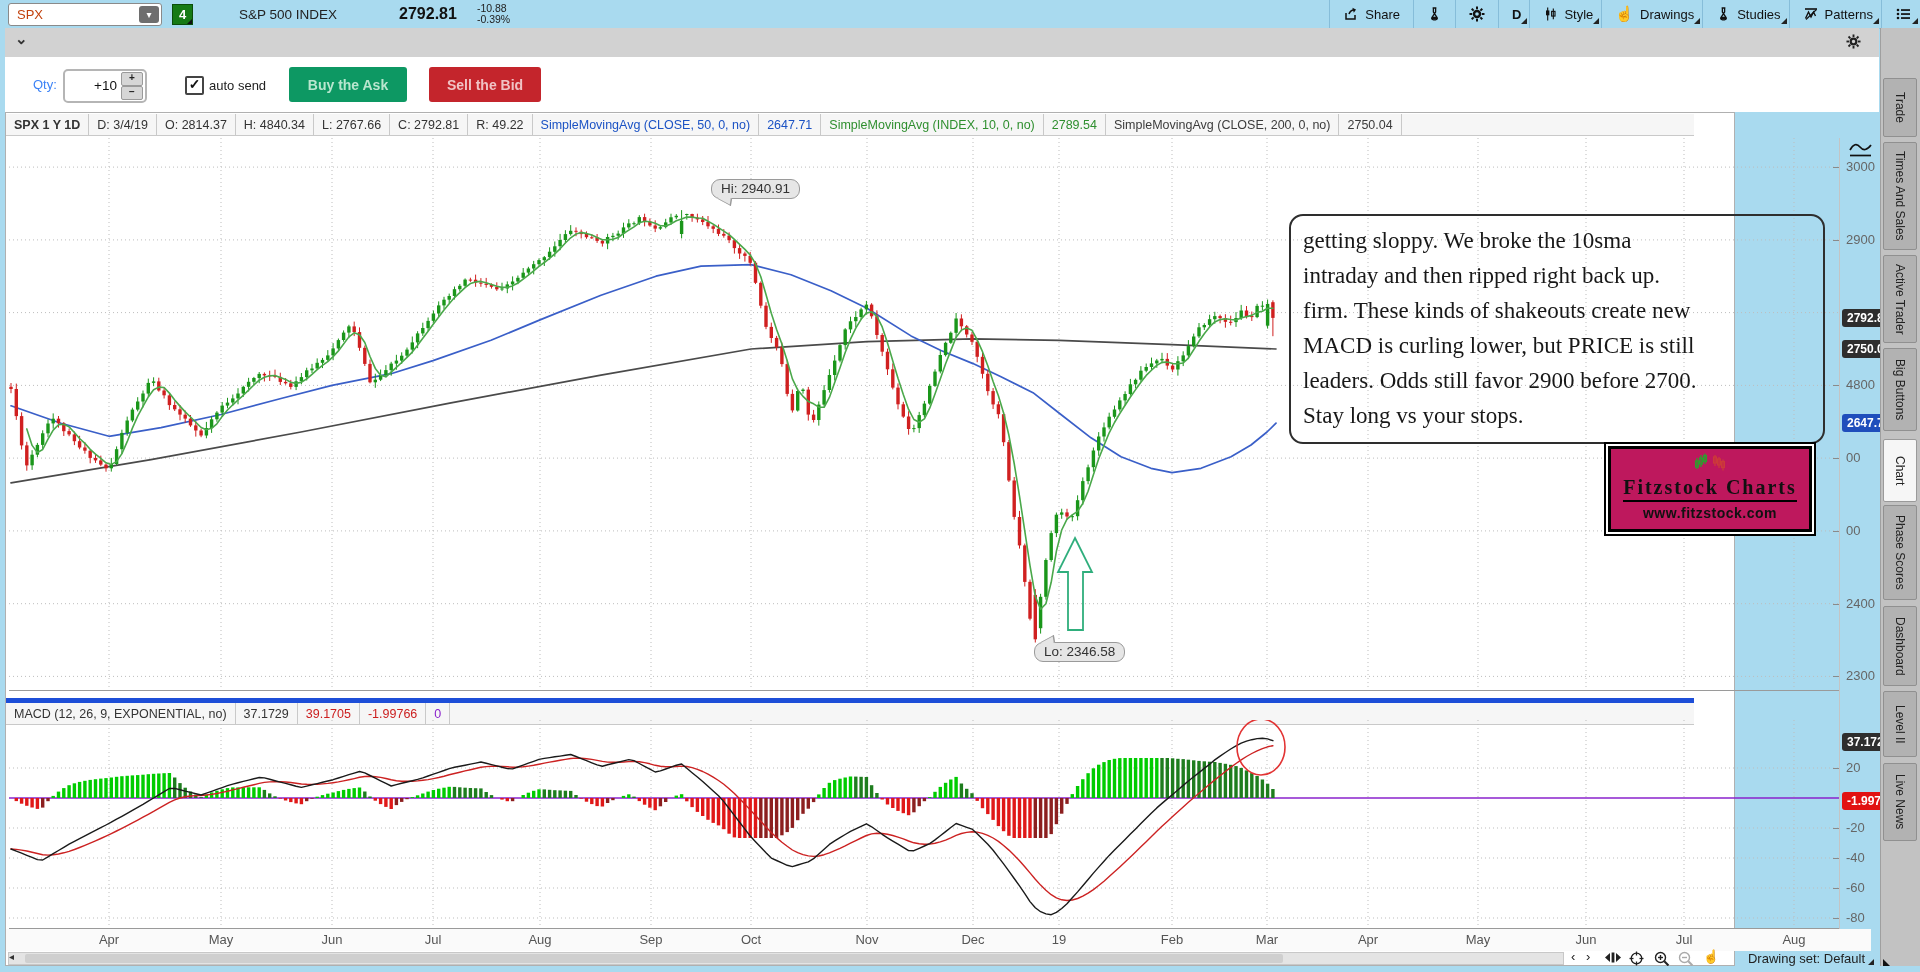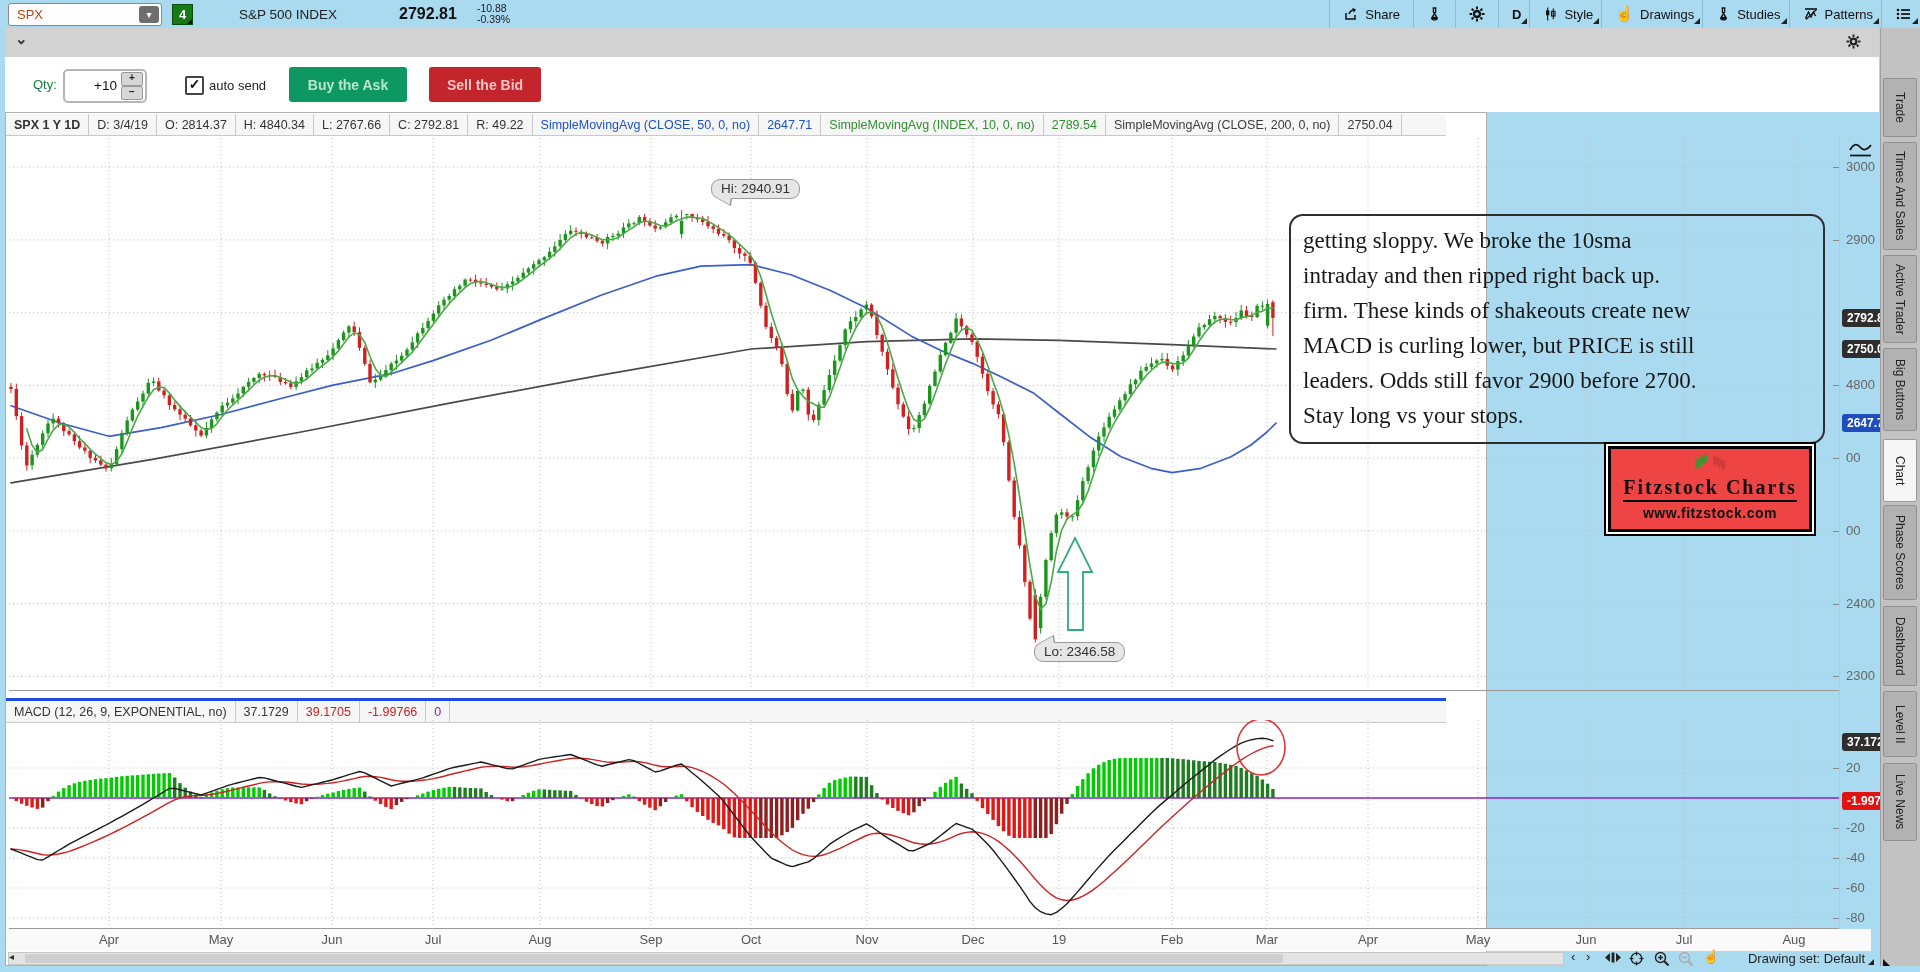--- a/index.html
+++ b/index.html
@@ -25,41 +25,41 @@
   .dd{position:relative;padding-right:8px;}
   .dd::after{content:'';position:absolute;right:2px;bottom:4px;border-left:6px solid transparent;border-bottom:6px solid #222;}
   .tbitem svg{display:block;}
   .handglyph{font-size:15px;line-height:14px;}
   
   .graybar{position:absolute;left:5px;top:28px;width:1874px;height:29px;background:#d2d2d2;border-bottom:1px solid #bdbdbd;}
   .graychev{position:absolute;left:10px;top:2px;font-size:15px;font-weight:bold;color:#333;cursor:pointer;}
   .graygear{position:absolute;right:18px;top:6px;cursor:pointer;}
   
   .orderrow{position:absolute;left:5px;top:57px;width:1874px;height:55px;background:#ffffff;}
-  .qtylabel{position:absolute;left:28px;top:20px;font-size:13px;color:#15803d;}
+  .qtylabel{position:absolute;left:28px;top:20px;font-size:13px;color:#3b82f6;}
   .stepper{position:absolute;left:58px;top:12px;width:80px;height:30px;background:#fff;border:2px solid #b5b5b5;border-radius:5px;}
   .stepper input{position:absolute;left:0;top:0;width:50px;height:26px;border:none;outline:none;text-align:right;
                  font-size:13.5px;font-family:"Liberation Sans",sans-serif;color:#111;background:transparent;}
   .stepbtn{position:absolute;right:2px;width:20px;height:12px;background:#d6d6d6;border:1px solid #9a9a9a;border-radius:2px;
            font-size:10px;line-height:10px;text-align:center;color:#222;cursor:pointer;font-weight:bold;}
   .stepup{top:1px;} .stepdn{bottom:1px;}
   .cbox{position:absolute;left:180px;top:19px;width:15px;height:15px;background:#fff;border:2px solid #444;border-radius:2px;
         font-size:14px;line-height:13px;font-weight:bold;color:#111;text-align:center;cursor:pointer;}
   .cblabel{position:absolute;left:204px;top:21px;font-size:13px;color:#222;}
   .buybtn{position:absolute;left:284px;top:10px;width:118px;height:35px;background:#0d9863;border:none;border-radius:3px;
           color:#b9e6cf;font-size:14px;font-weight:bold;cursor:pointer;font-family:"Liberation Sans",sans-serif;}
   .sellbtn{position:absolute;left:424px;top:10px;width:112px;height:35px;background:#c4252c;border:none;border-radius:3px;
            color:#f0c3c5;font-size:14px;font-weight:bold;cursor:pointer;font-family:"Liberation Sans",sans-serif;}
   
-  .chartpanel{position:absolute;left:5px;top:112px;width:1482px;height:854px;background:#fff;border:1px solid #b0b0b0;box-sizing:border-box;}
+  .chartpanel{position:absolute;left:5px;top:112px;width:1730px;height:854px;background:#fff;border:1px solid #b0b0b0;box-sizing:border-box;}
   .hrow{position:absolute;left:0;top:1px;right:40px;height:21px;background:#f6f6f6;border-bottom:1px solid #c9c9c9;
         display:flex;overflow:hidden;}
   .hcell{padding:2px 8px 0 8px;border-right:1px solid #c9c9c9;font-size:12.5px;color:#333;white-space:nowrap;line-height:18px;}
   .mainplot{position:absolute;left:3px;top:25px;width:1830px;height:553px;}
-  .macdrow{position:absolute;left:0;top:585px;right:40px;height:21px;background:#f6f6f6;border-top:3px solid #1d4ed8;
+  .macdrow{position:absolute;left:0;top:585px;right:40px;height:21px;background:#f6f6f6;border-top:5px solid #1d4ed8;
            border-bottom:1px solid #c9c9c9;display:flex;overflow:hidden;}
   .macdplot{position:absolute;left:3px;top:607px;width:1830px;height:209px;}
   .railline{position:absolute;left:1833px;top:25px;width:1px;height:791px;background:#c4c4c4;}
   .axlabel{position:absolute;left:1840px;font-size:13px;color:#666;}
   .axtick{position:absolute;left:1827px;width:6px;height:1px;background:#8a8a8a;}
   .axbadge{position:absolute;left:1836px;height:18px;line-height:18px;padding:0 5px;border-radius:3px;
            color:#fff;font-size:12px;font-weight:bold;}
   .chartmodeicon{position:absolute;left:1842px;top:28px;cursor:pointer;}
   .xaxisrow{position:absolute;left:0;top:816px;width:1833px;height:22px;background:#fafafa;padding-left:32px;}
   .month{position:absolute;top:3px;transform:translateX(-50%);font-size:13px;color:#555;white-space:nowrap;}
@@ -75,21 +75,21 @@
           font-size:13.5px;color:#333;white-space:nowrap;z-index:4;}
   .bubble.hi::after{content:'';position:absolute;left:8px;bottom:-6px;width:9px;height:9px;background:#e6e6e6;
           border-right:1px solid #9a9a9a;border-bottom:1px solid #9a9a9a;transform:skewX(40deg) rotate(45deg);}
   .bubble.lo::after{content:'';position:absolute;left:8px;top:-6px;width:9px;height:9px;background:#e6e6e6;
           border-left:1px solid #9a9a9a;border-top:1px solid #9a9a9a;transform:skewX(-40deg) rotate(45deg);}
   .note{position:absolute;left:1283px;top:101px;width:508px;border:2px solid #2e2e2e;border-radius:14px;
         padding:7px 12px 9px 12px;z-index:3;background:transparent;}
   .noteline{font-family:"Liberation Serif","DejaVu Serif",serif;font-size:23px;line-height:35px;color:#181818;white-space:nowrap;}
   .logobox{position:absolute;left:1598px;top:329px;width:212px;height:94px;border:2px solid #000;background:#fff;
            padding:2px;box-sizing:border-box;z-index:5;}
-  .logoinner{width:100%;height:100%;border:3px solid #000;box-sizing:border-box;background:#ef4444;text-align:center;}
+  .logoinner{width:100%;height:100%;border:3px solid #000;box-sizing:border-box;background:#be185d;text-align:center;}
   .logotitle{font-family:"Liberation Serif","DejaVu Serif",serif;font-size:20px;font-weight:bold;letter-spacing:2px;color:#111;
              border-bottom:2px solid #000;padding-bottom:1px;display:inline-block;margin-top:1px;}
   .logourl{font-size:14px;font-weight:bold;color:#111;letter-spacing:0.5px;margin-top:3px;}
   
   .sidebar{position:absolute;left:1880px;top:28px;width:40px;height:944px;background:#c2c2c2;border-left:1px solid #9f9f9f;box-sizing:border-box;}
   .stab{position:absolute;left:2px;width:34px;background:#b2b2b2;border:1px solid #909090;border-radius:2px;box-sizing:border-box;
         writing-mode:vertical-rl;display:flex;align-items:center;justify-content:center;font-size:12px;color:#222;cursor:pointer;
         white-space:nowrap;}
   .stab.active{background:#f6f6f6;border-color:#9a9a9a;}
   .sbcorner{position:absolute;left:2px;bottom:2px;width:0;height:0;border-bottom:11px solid #111;border-right:11px solid transparent;}

